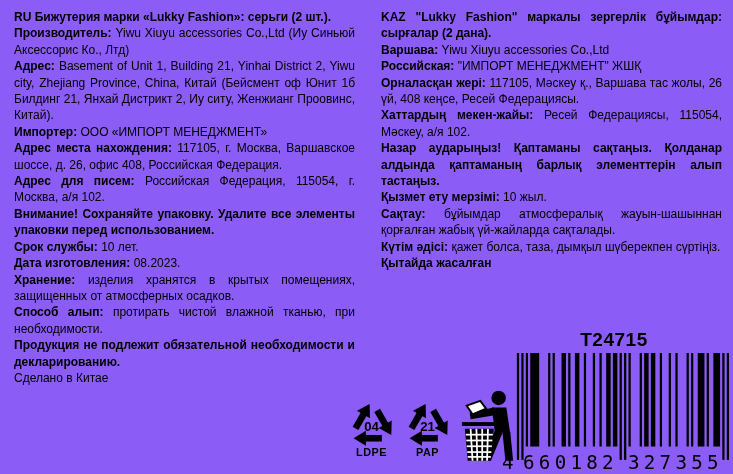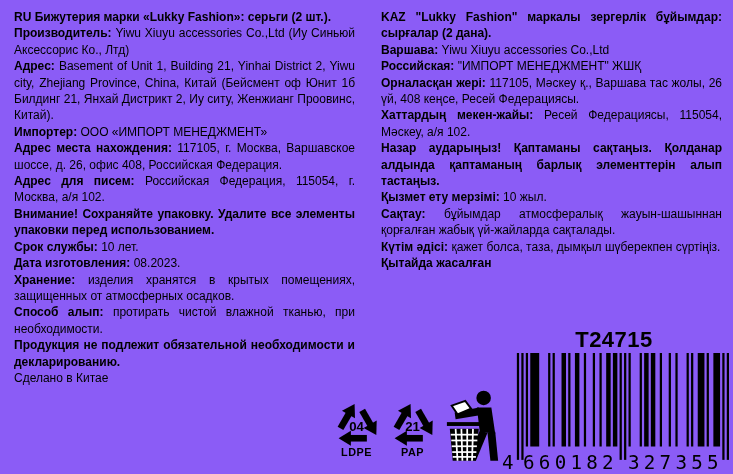--- a/index.html
+++ b/index.html
@@ -15,31 +15,31 @@
     display:flex;gap:26px;
   }
   .col{
     flex:1 1 0;
     font-size:12px;line-height:16.4px;
     text-align:justify;
   }
   .col p{margin:0;}
   .col b{font-weight:700;}
   .footer-icons{
-    position:absolute;left:332px;top:391px;
+    position:absolute;left:347px;top:391px;
     display:flex;align-items:flex-start;gap:7px;
   }
   .recycle{width:49px;height:70px;display:block;}
   .tidyman{width:58px;height:76px;display:block;margin-top:-4px;}
   .barcode-block{
     position:absolute;left:499px;top:329px;width:230px;
     text-align:center;
   }
   .barcode-title{
-    font-size:22px;font-weight:700;letter-spacing:.5px;
+    font-size:19px;font-weight:700;letter-spacing:.5px;
     line-height:22px;margin-bottom:2px;
   }
   .barcode-svg{display:block;width:230px;height:118px;}
   .bar-digit{
     font-family:"DejaVu Sans Mono","Liberation Mono",monospace;
     font-size:8.6px;
   }
   .rc-num{font-size:14px;font-weight:700;font-family:"Liberation Sans",sans-serif;}
   .rc-label{font-size:11.5px;font-weight:700;font-family:"Liberation Sans",sans-serif;letter-spacing:.5px;}
 </style>

